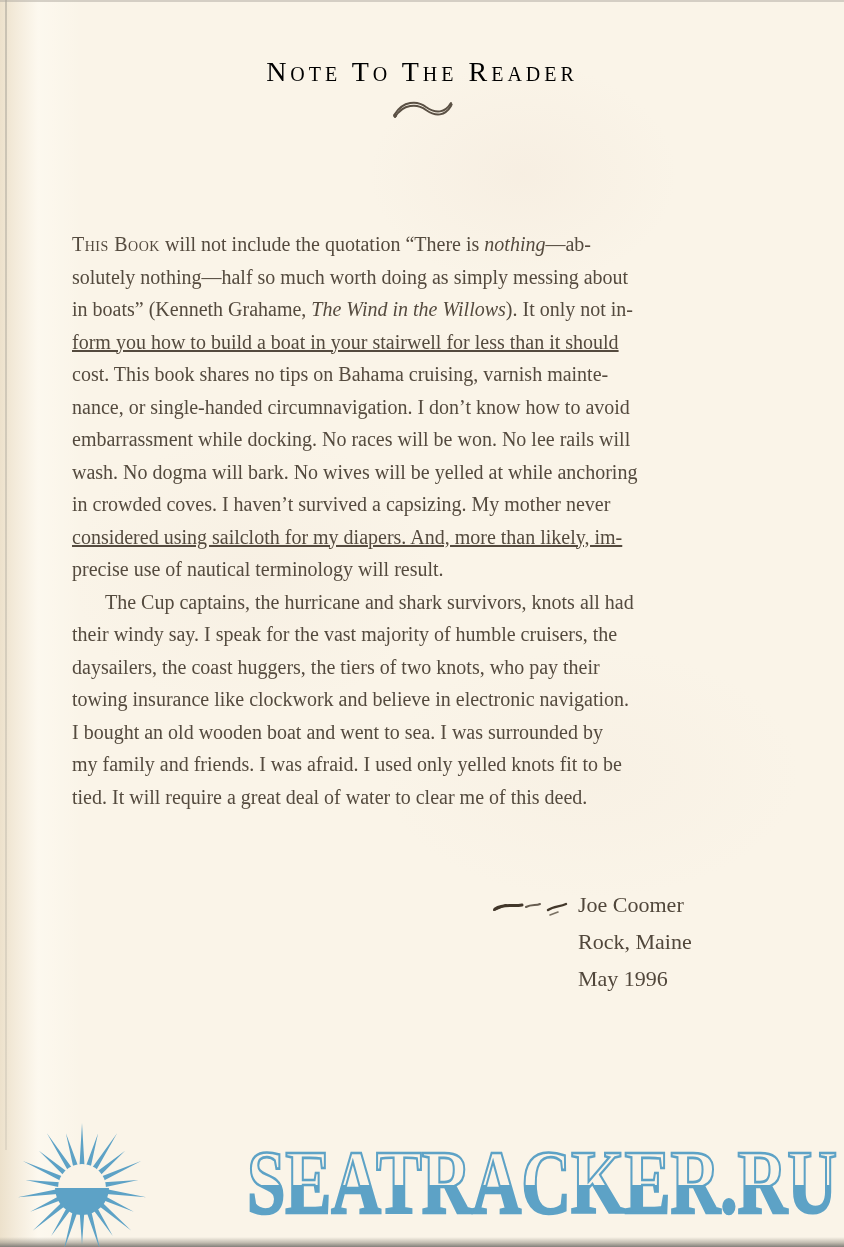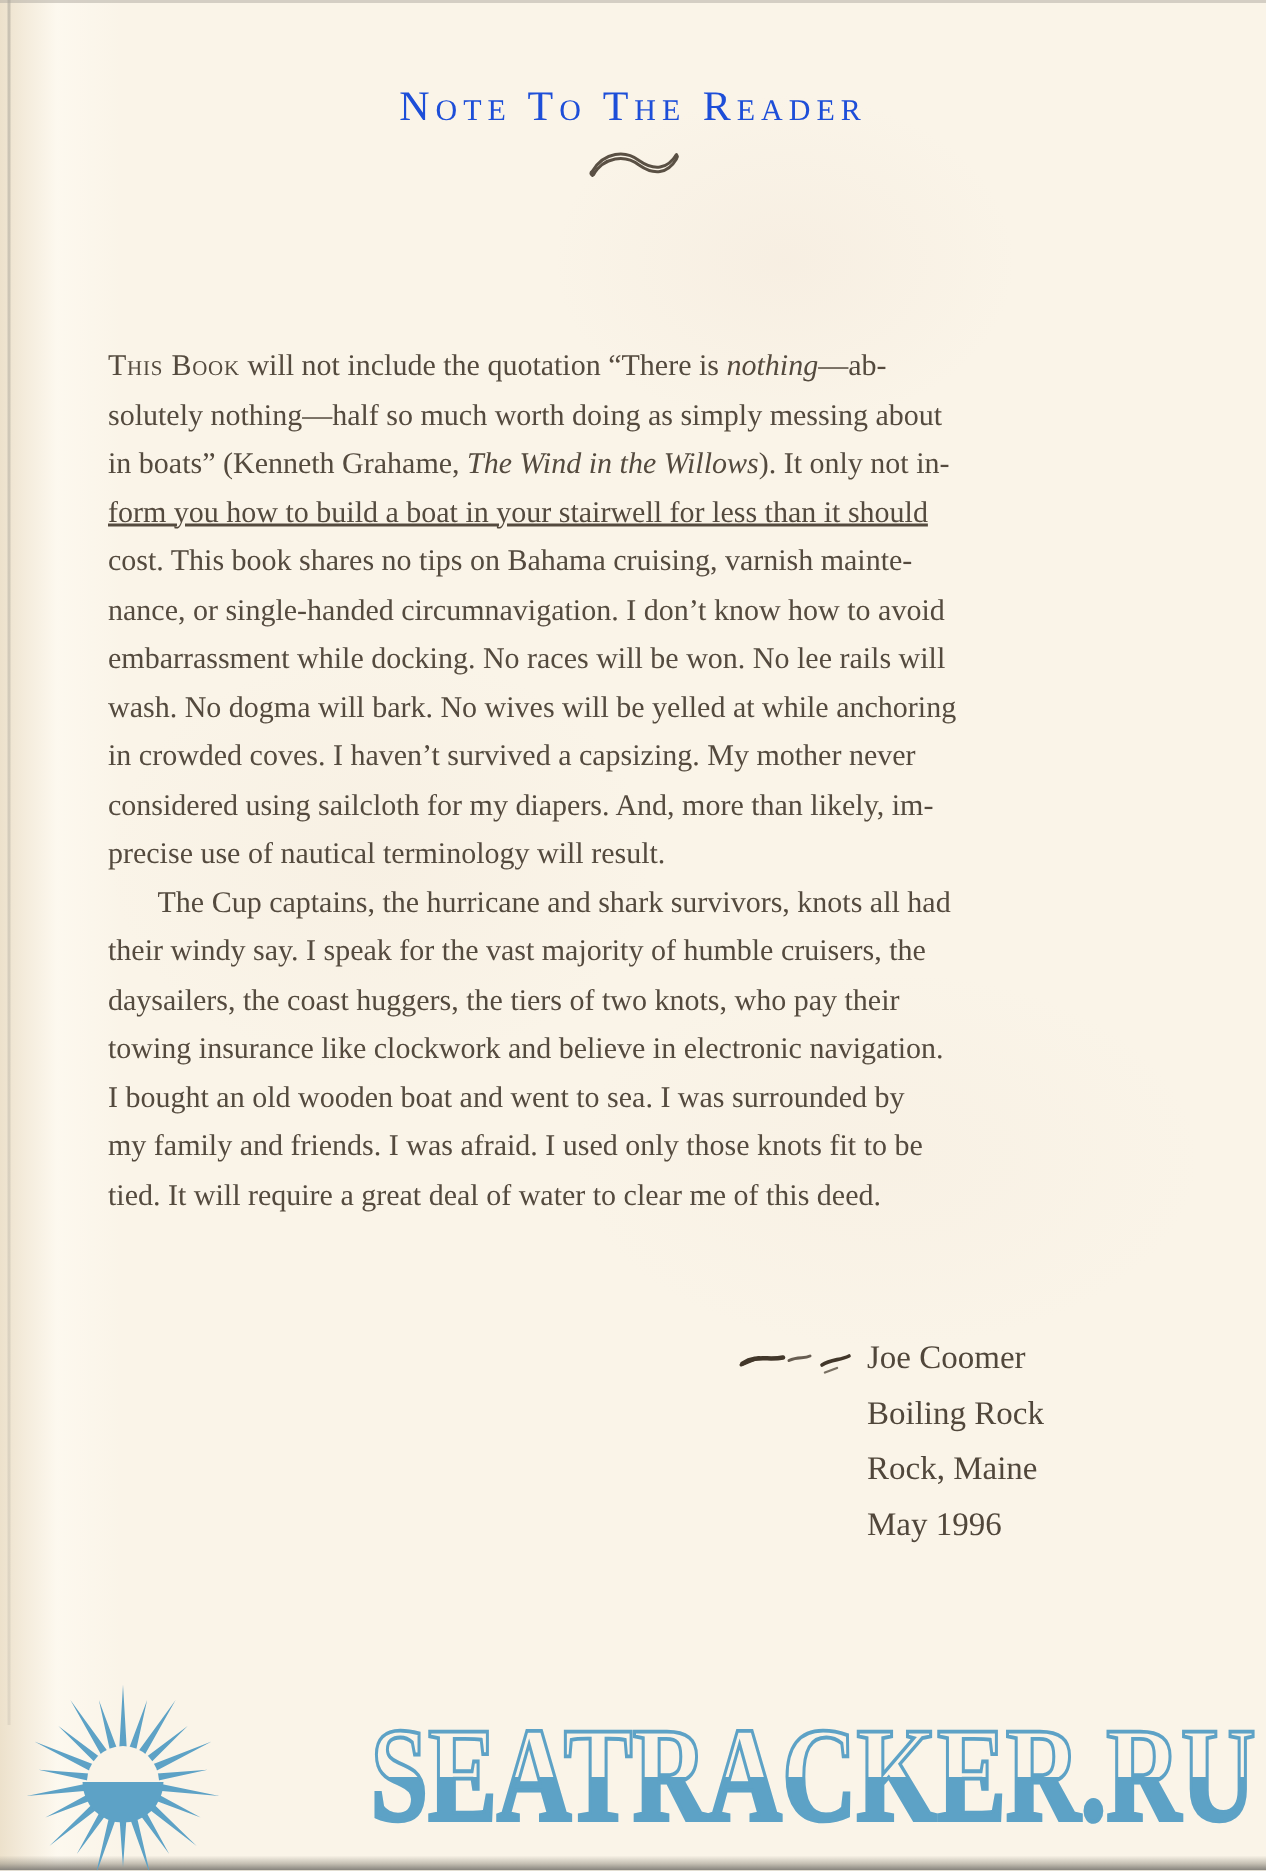--- a/index.html
+++ b/index.html
@@ -24,21 +24,21 @@
   }
   .edge-top{position:absolute;left:0;top:0;width:100%;height:2px;background:rgba(180,175,165,.55);}
   .edge-left{position:absolute;left:5px;top:0;width:2px;height:1150px;background:linear-gradient(to bottom, rgba(175,170,158,.6), rgba(175,170,158,.25));}
   .edge-bottom{position:absolute;left:0;bottom:0;width:100%;height:10px;
     background:linear-gradient(to bottom, rgba(150,145,133,0), rgba(150,145,133,.55) 55%, #83807a);}
   .title{
     position:absolute;top:56px;left:0;width:100%;
     text-align:center;
     font-variant:small-caps;
     font-size:28px;letter-spacing:4px;
-    color:#1d4ed8;
+    color:#000000;
   }
   .ornament{position:absolute;top:96px;left:390px;}
   .bodytext{
     position:absolute;left:72px;top:228px;width:703px;
     font-size:20px;line-height:32.5px;
   }
   .line{white-space:nowrap;}
   .line.ind{text-indent:33px;}
   .sc{font-variant:small-caps;letter-spacing:.5px;}
   .it{font-style:italic;}
@@ -69,41 +69,40 @@
   <div class="bodytext">
       <div class="line" style="word-spacing: 0px;"><span class="sc">This Book</span><span> will not include the quotation “There is </span><span class="it">nothing</span><span>—ab-</span></div>
       <div class="line" style="word-spacing: 0px;"><span>solutely nothing—half so much worth doing as simply messing about</span></div>
       <div class="line" style="word-spacing: 0px;"><span>in boats” (Kenneth Grahame, </span><span class="it">The Wind in the Willows</span><span>). It only not in-</span></div>
       <div class="line" style="word-spacing: 0px; text-decoration: underline;"><span>form you how to build a boat in your stairwell for less than it should</span></div>
       <div class="line" style="word-spacing: 0px;"><span>cost. This book shares no tips on Bahama cruising, varnish mainte-</span></div>
       <div class="line" style="word-spacing: 0px;"><span>nance, or single-handed circumnavigation. I don’t know how to avoid</span></div>
       <div class="line" style="word-spacing: 0px;"><span>embarrassment while docking. No races will be won. No lee rails will</span></div>
       <div class="line" style="word-spacing: 0px;"><span>wash. No dogma will bark. No wives will be yelled at while anchoring</span></div>
       <div class="line" style="word-spacing: 0px;"><span>in crowded coves. I haven’t survived a capsizing. My mother never</span></div>
-      <div class="line" style="word-spacing: 0px;"><span>considered using sailcloth for my diapers. And, more than likely, im-</span></div>
+      <div class="line" style="word-spacing: 0px; text-decoration: underline;"><span>considered using sailcloth for my diapers. And, more than likely, im-</span></div>
       <div class="line"><span>precise use of nautical terminology will result.</span></div>
       <div class="line ind" style="word-spacing: 0px;"><span>The Cup captains, the hurricane and shark survivors, knots all had</span></div>
       <div class="line" style="word-spacing: 0px;"><span>their windy say. I speak for the vast majority of humble cruisers, the</span></div>
       <div class="line" style="word-spacing: 0px;"><span>daysailers, the coast huggers, the tiers of two knots, who pay their</span></div>
       <div class="line" style="word-spacing: 0px;"><span>towing insurance like clockwork and believe in electronic navigation.</span></div>
       <div class="line" style="word-spacing: 0px;"><span>I bought an old wooden boat and went to sea. I was surrounded by</span></div>
-      <div class="line" style="word-spacing: 0px;"><span>my family and friends. I was afraid. I used only those knots fit to be</span></div>
+      <div class="line" style="word-spacing: 0px;"><span>my family and friends. I was afraid. I used only yelled knots fit to be</span></div>
       <div class="line" style="word-spacing: 0px;"><span>tied. It will require a great deal of water to clear me of this deed.</span></div>
     </div>
 
   <div class="signature">
     <svg class="scribble" width="80" height="26" viewBox="0 0 80 26">
       <path d="M3,15 C12,9 20,13 30,11" fill="none" stroke="#42372a" stroke-width="3" stroke-linecap="round"></path>
       <path d="M2,16 L14,11" fill="none" stroke="#42372a" stroke-width="2" stroke-linecap="round"></path>
       <path d="M34,13 C40,10 44,12 48,10" fill="none" stroke="#42372a" stroke-width="2" stroke-linecap="round" opacity=".8"></path>
       <path d="M56,16 C62,12 68,13 74,10" fill="none" stroke="#42372a" stroke-width="2.4" stroke-linecap="round"></path>
       <path d="M58,21 L66,18" fill="none" stroke="#42372a" stroke-width="1.6" stroke-linecap="round" opacity=".7"></path>
     </svg>
     <div>Joe Coomer</div>
-    <div>Boiling Rock</div>
     <div>Rock, Maine</div>
     <div>May 1996</div>
   </div>
 
   <div class="edge-bottom"></div>
 
   <svg class="watermark" width="844" height="143" viewBox="0 0 844 143">
     <defs>
       <linearGradient id="wfill" gradientUnits="userSpaceOnUse" x1="0" y1="43" x2="0" y2="109">
         <stop offset="0" stop-color="#faf4e8"></stop>

